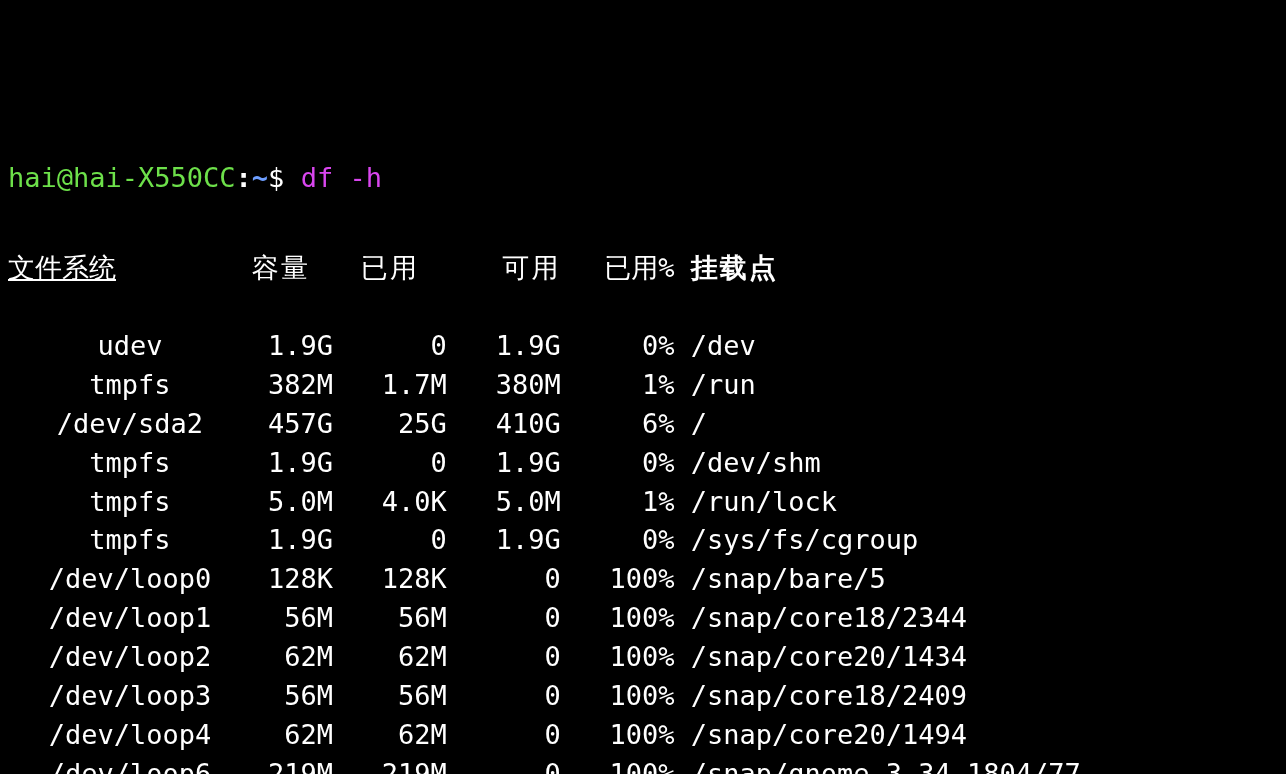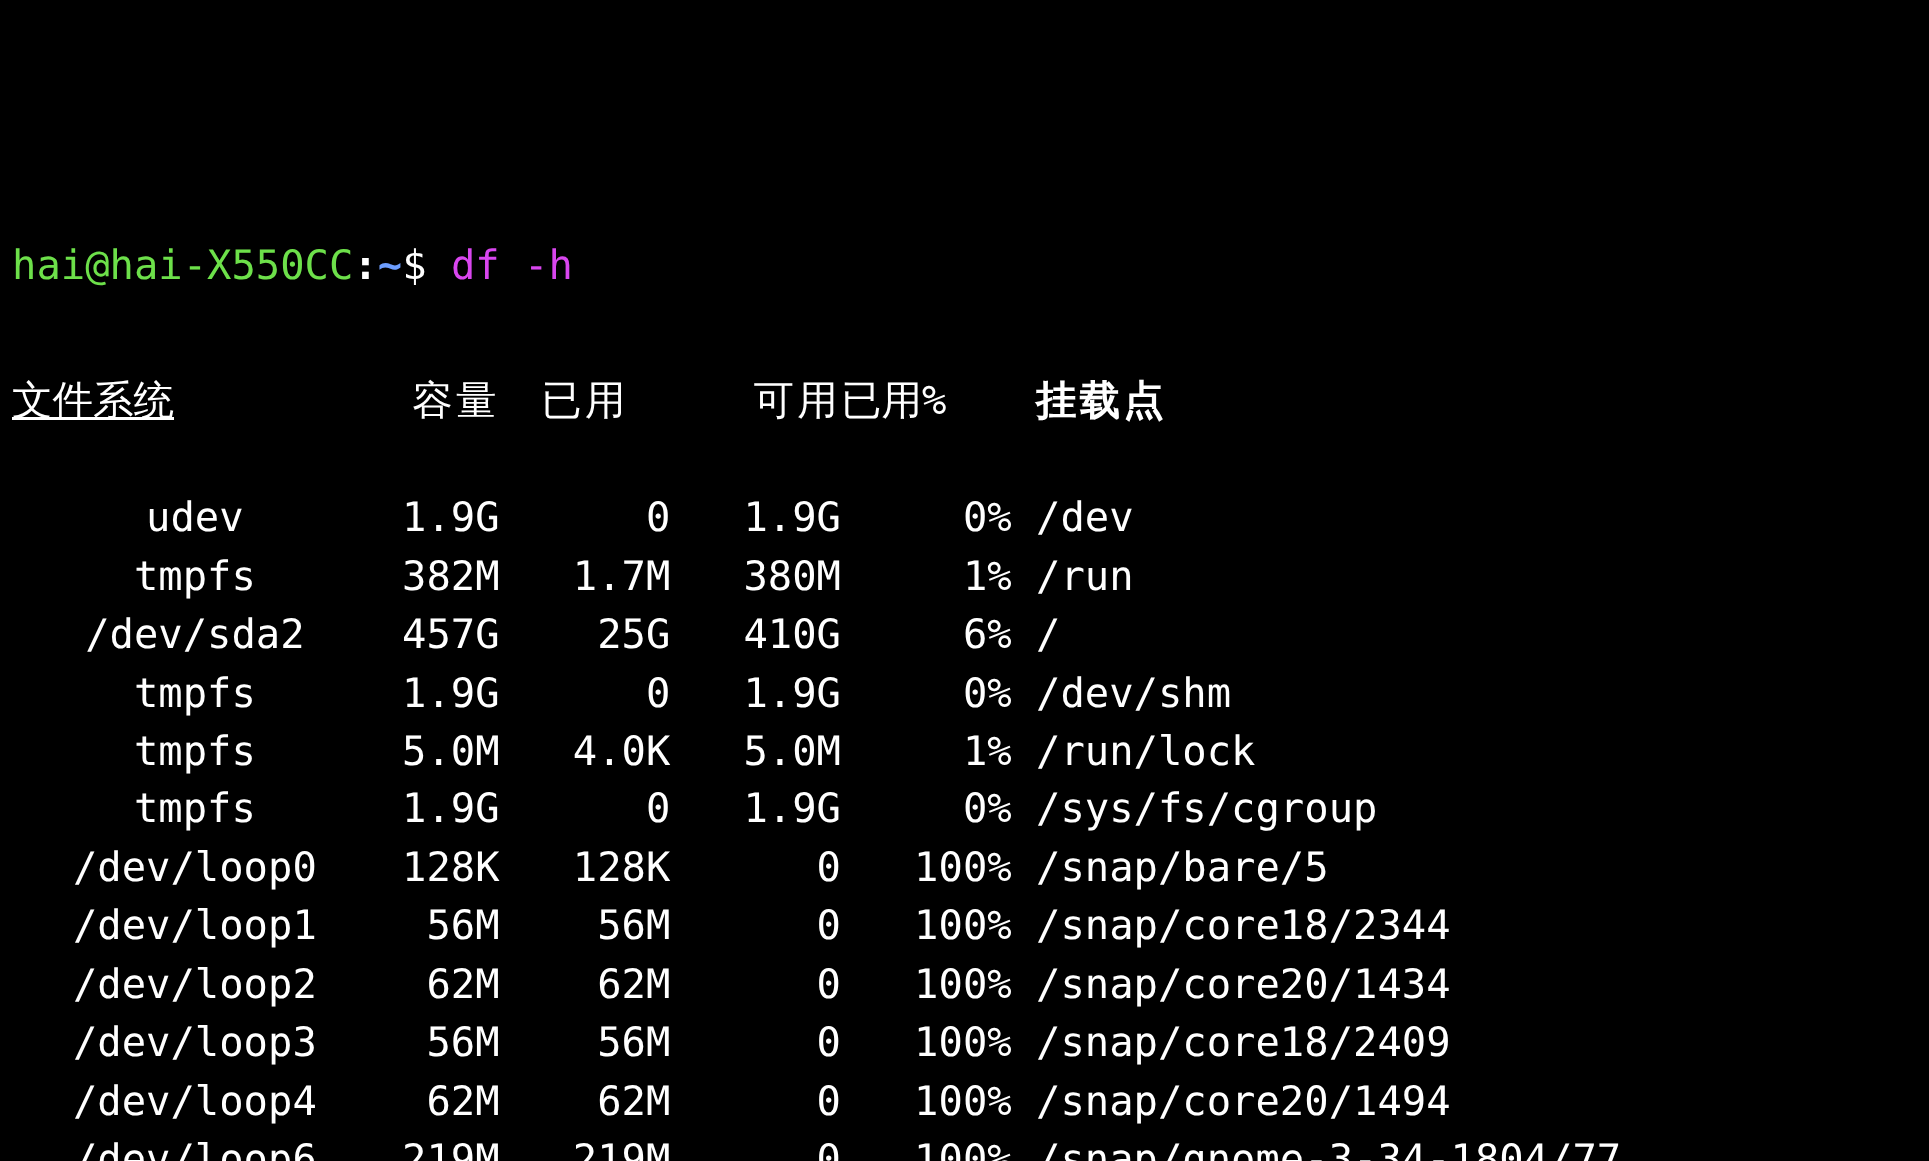--- a/index.html
+++ b/index.html
@@ -22,24 +22,24 @@
     .row { display: block; }
     
     .c-fs   { display: inline-block; width: 15ch; text-align: center; }
     .c-sz   { display: inline-block; width: 5ch;  text-align: right; }
     .c-us   { display: inline-block; width: 7ch;  text-align: right; }
     .c-av   { display: inline-block; width: 7ch;  text-align: right; }
     .c-pc   { display: inline-block; width: 7ch;  text-align: right; }
     .c-mp   { display: inline-block; padding-left: 1ch; text-align: right; }
     
     .h-fs   { display: inline-block; width: 15ch; text-align: left; text-decoration: underline; }
-    .h-sz   { display: inline-block; width: 5ch;  text-align: right; letter-spacing: 0.08em;}
+    .h-sz   { display: inline-block; width: 5ch;  text-align: left; letter-spacing: 0.08em;}
     .h-us   { display: inline-block; width: 7ch;  text-align: center; letter-spacing: 0.08em;}
     .h-av   { display: inline-block; width: 7ch;  text-align: right; letter-spacing: 0.08em; margin-top: 13px;}
-    .h-pc   { display: inline-block; width: 7ch;  }
+    .h-pc   { display: inline-block; width: 7ch;  text-align: right; }
     .h-mp   { display: inline-block; padding-left: 1ch; text-align: left; letter-spacing: 0.08em; font-weight: bold;}
   </style>
 </head>
 <body>
 
 
 
 <div class="row"><span class="prompt-user">hai@hai-X550CC</span><span class="prompt-colon">:</span><span class="prompt-path">~</span><span class="prompt-dollar">$ </span><span class="cmd">df -h</span></div>
 <div class="row"><span class="h-fs">文件系统</span><span class="h-sz">容量</span><span class="h-us">已用</span><span class="h-av">可用</span><span class="h-pc">已用%</span><span class="h-mp">挂载点</span></div>
 <div id="rows-container"><div class="row"><span class="c-fs">udev</span><span class="c-sz">1.9G</span><span class="c-us">0</span><span class="c-av">1.9G</span><span class="c-pc">0%</span><span class="c-mp">/dev</span></div><div class="row"><span class="c-fs">tmpfs</span><span class="c-sz">382M</span><span class="c-us">1.7M</span><span class="c-av">380M</span><span class="c-pc">1%</span><span class="c-mp">/run</span></div><div class="row"><span class="c-fs">/dev/sda2</span><span class="c-sz">457G</span><span class="c-us">25G</span><span class="c-av">410G</span><span class="c-pc">6%</span><span class="c-mp">/</span></div><div class="row"><span class="c-fs">tmpfs</span><span class="c-sz">1.9G</span><span class="c-us">0</span><span class="c-av">1.9G</span><span class="c-pc">0%</span><span class="c-mp">/dev/shm</span></div><div class="row"><span class="c-fs">tmpfs</span><span class="c-sz">5.0M</span><span class="c-us">4.0K</span><span class="c-av">5.0M</span><span class="c-pc">1%</span><span class="c-mp">/run/lock</span></div><div class="row"><span class="c-fs">tmpfs</span><span class="c-sz">1.9G</span><span class="c-us">0</span><span class="c-av">1.9G</span><span class="c-pc">0%</span><span class="c-mp">/sys/fs/cgroup</span></div><div class="row"><span class="c-fs">/dev/loop0</span><span class="c-sz">128K</span><span class="c-us">128K</span><span class="c-av">0</span><span class="c-pc">100%</span><span class="c-mp">/snap/bare/5</span></div><div class="row"><span class="c-fs">/dev/loop1</span><span class="c-sz">56M</span><span class="c-us">56M</span><span class="c-av">0</span><span class="c-pc">100%</span><span class="c-mp">/snap/core18/2344</span></div><div class="row"><span class="c-fs">/dev/loop2</span><span class="c-sz">62M</span><span class="c-us">62M</span><span class="c-av">0</span><span class="c-pc">100%</span><span class="c-mp">/snap/core20/1434</span></div><div class="row"><span class="c-fs">/dev/loop3</span><span class="c-sz">56M</span><span class="c-us">56M</span><span class="c-av">0</span><span class="c-pc">100%</span><span class="c-mp">/snap/core18/2409</span></div><div class="row"><span class="c-fs">/dev/loop4</span><span class="c-sz">62M</span><span class="c-us">62M</span><span class="c-av">0</span><span class="c-pc">100%</span><span class="c-mp">/snap/core20/1494</span></div><div class="row"><span class="c-fs">/dev/loop6</span><span class="c-sz">219M</span><span class="c-us">219M</span><span class="c-av">0</span><span class="c-pc">100%</span><span class="c-mp">/snap/gnome-3-34-1804/77</span></div></div>

